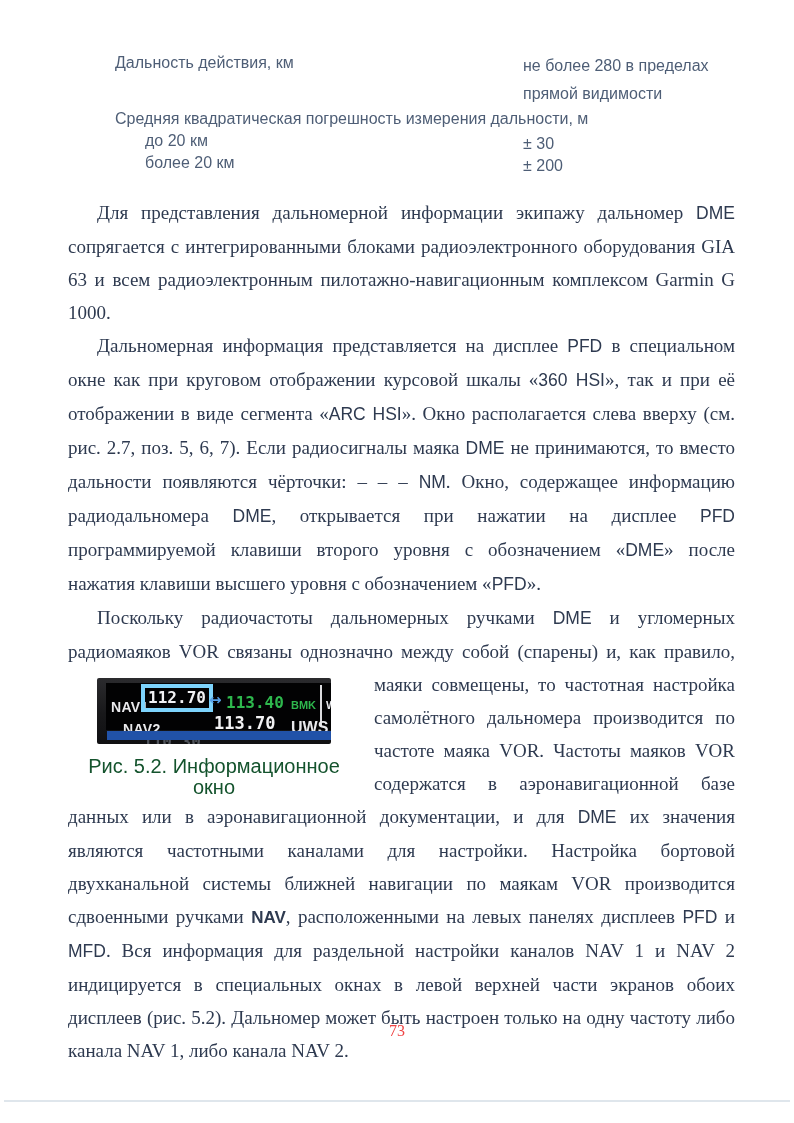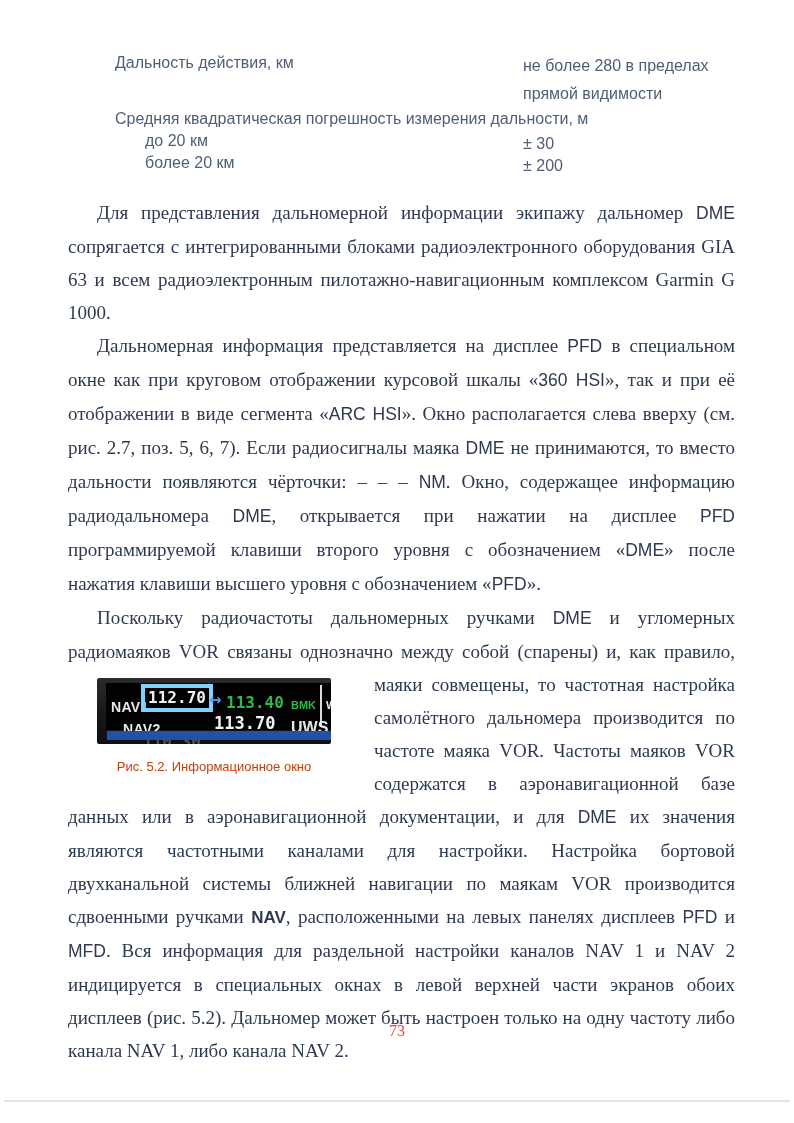--- a/index.html
+++ b/index.html
@@ -39,21 +39,21 @@
   .nav-mono{font-family:"DejaVu Sans Mono",monospace;font-weight:bold;font-size:16px;color:#f2f2f4;}
   .nav-freq-box{left:35px;top:1px;width:64px;height:20px;border:4px solid #7dd3fc;border-radius:0;text-align:center;line-height:20px;}
   .nav-arrow{left:103px;top:1px;font-size:15px;font-weight:bold;color:#57a0e8;font-family:"DejaVu Sans",sans-serif;}
   .green{color:#2eb84d !important;}
   .dim{color:#50545c !important;margin-top:17px;}
   .nav-id{font-family:"Liberation Sans",sans-serif;font-weight:bold;font-size:11px;color:#e9e9ec;}
   .nav-divider{left:214px;top:2px;width:2px;height:42px;background:#dcdcdf;}
   .nav-bluebar{position:absolute;left:10px;right:0;bottom:4px;height:9px;background:#2152a8;}
   .caption{
     display:block;text-align:center;margin-top:12px;
-    font-family:"Liberation Sans",sans-serif;font-size:13px;line-height:21px;color:#c2410c;
+    font-family:"Liberation Sans",sans-serif;font-size:20px;line-height:21px;color:#14532d;
   }
   
   .pagenum{
     position:absolute;top:1022px;left:0;width:794px;text-align:center;
     font-size:16px;color:#ef4444;
   }
   .scan-line{position:absolute;top:1100px;left:4px;right:4px;height:2px;background:#dfe6ec;}
 </style>
 </head>
 <body>

